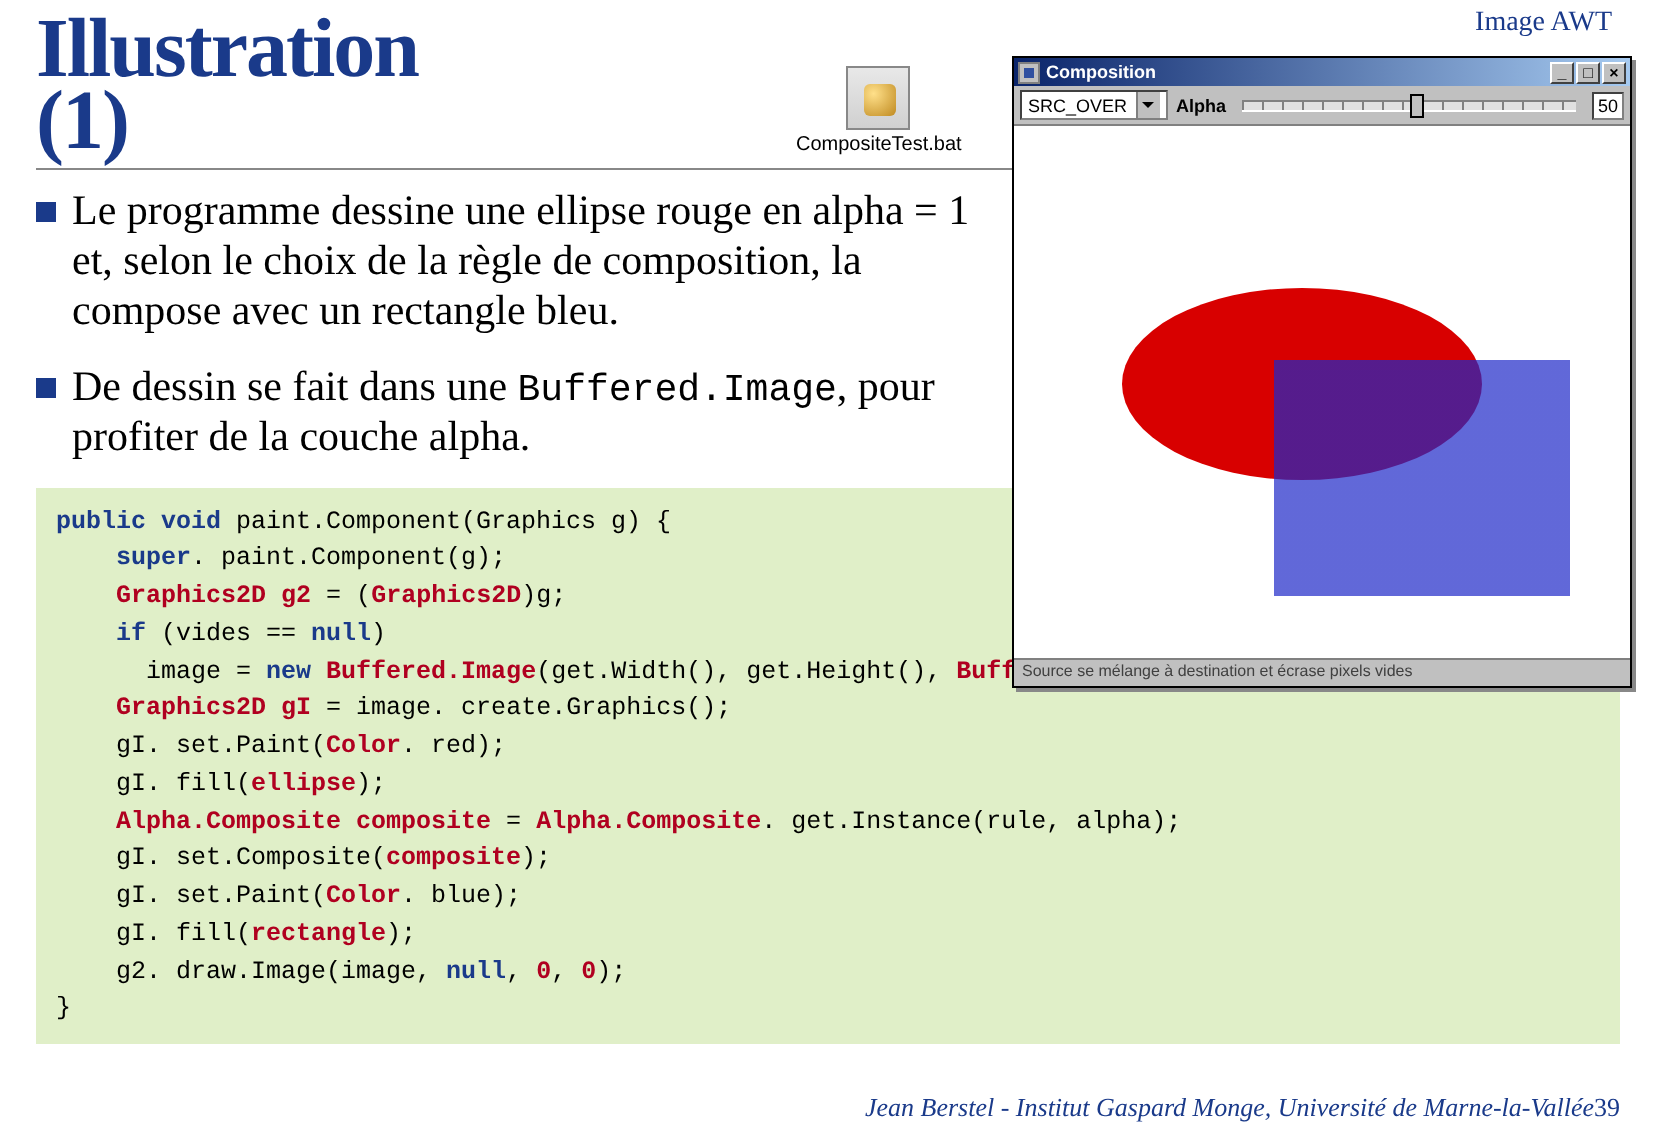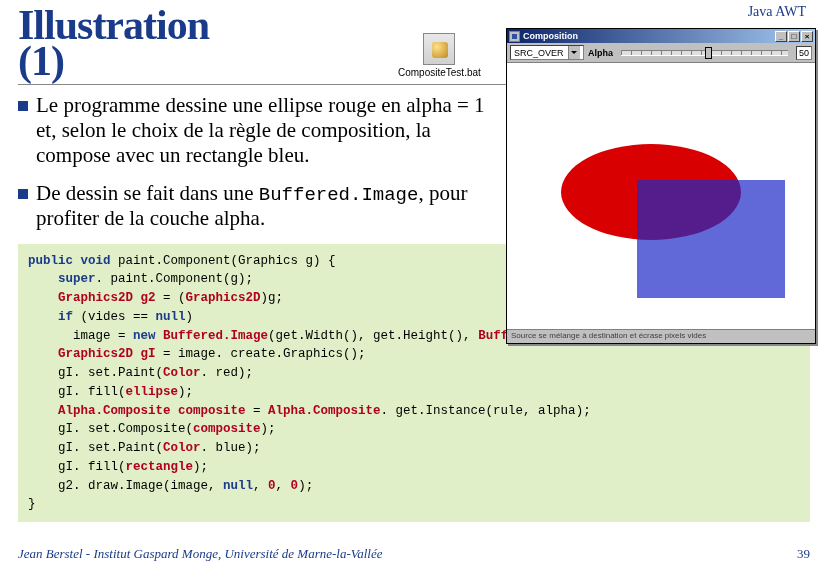--- a/index.html
+++ b/index.html
@@ -101,21 +101,21 @@
   .cls  { color: #b00020; font-weight: bold; }
   .var  { color: #b00020; font-weight: bold; }
   .num  { color: #b00020; font-weight: bold; }
   .plain{ color: #000; }
   .footer {
     position: absolute;
     bottom: 8px;
     left: 18px;
     right: 18px;
     display: flex;
-    justify-content: space-between;
+    justify-content: flex-end;
     font-size: 13px;
     font-style: italic;
     color: #1a3a8a;
   }
   .footer .page { font-style: normal; color: #1a3a8a; }
 
   
   .comp-window {
     position: absolute;
     top: 28px;
@@ -232,21 +232,21 @@
 </style>
 </head>
 <body>
 
 <div class="slide">
   <div class="header-row">
     <div class="title">
       <div>Illustration</div>
       <div class="line2">(1)</div>
     </div>
-    <div class="awt-label">Java AWT</div>
+    <div class="awt-label">Image AWT</div>
     <div class="bat-icon">
       <div class="icon-box"></div>
       <div>CompositeTest.bat</div>
     </div>
   </div>
 
   <div class="bullets">
     <div class="bullet">
       <div class="sq"></div>
       <div class="txt">Le programme dessine une ellipse rouge en alpha = 1 et, selon le choix de la règle de composition, la compose avec un rectangle bleu.</div>

